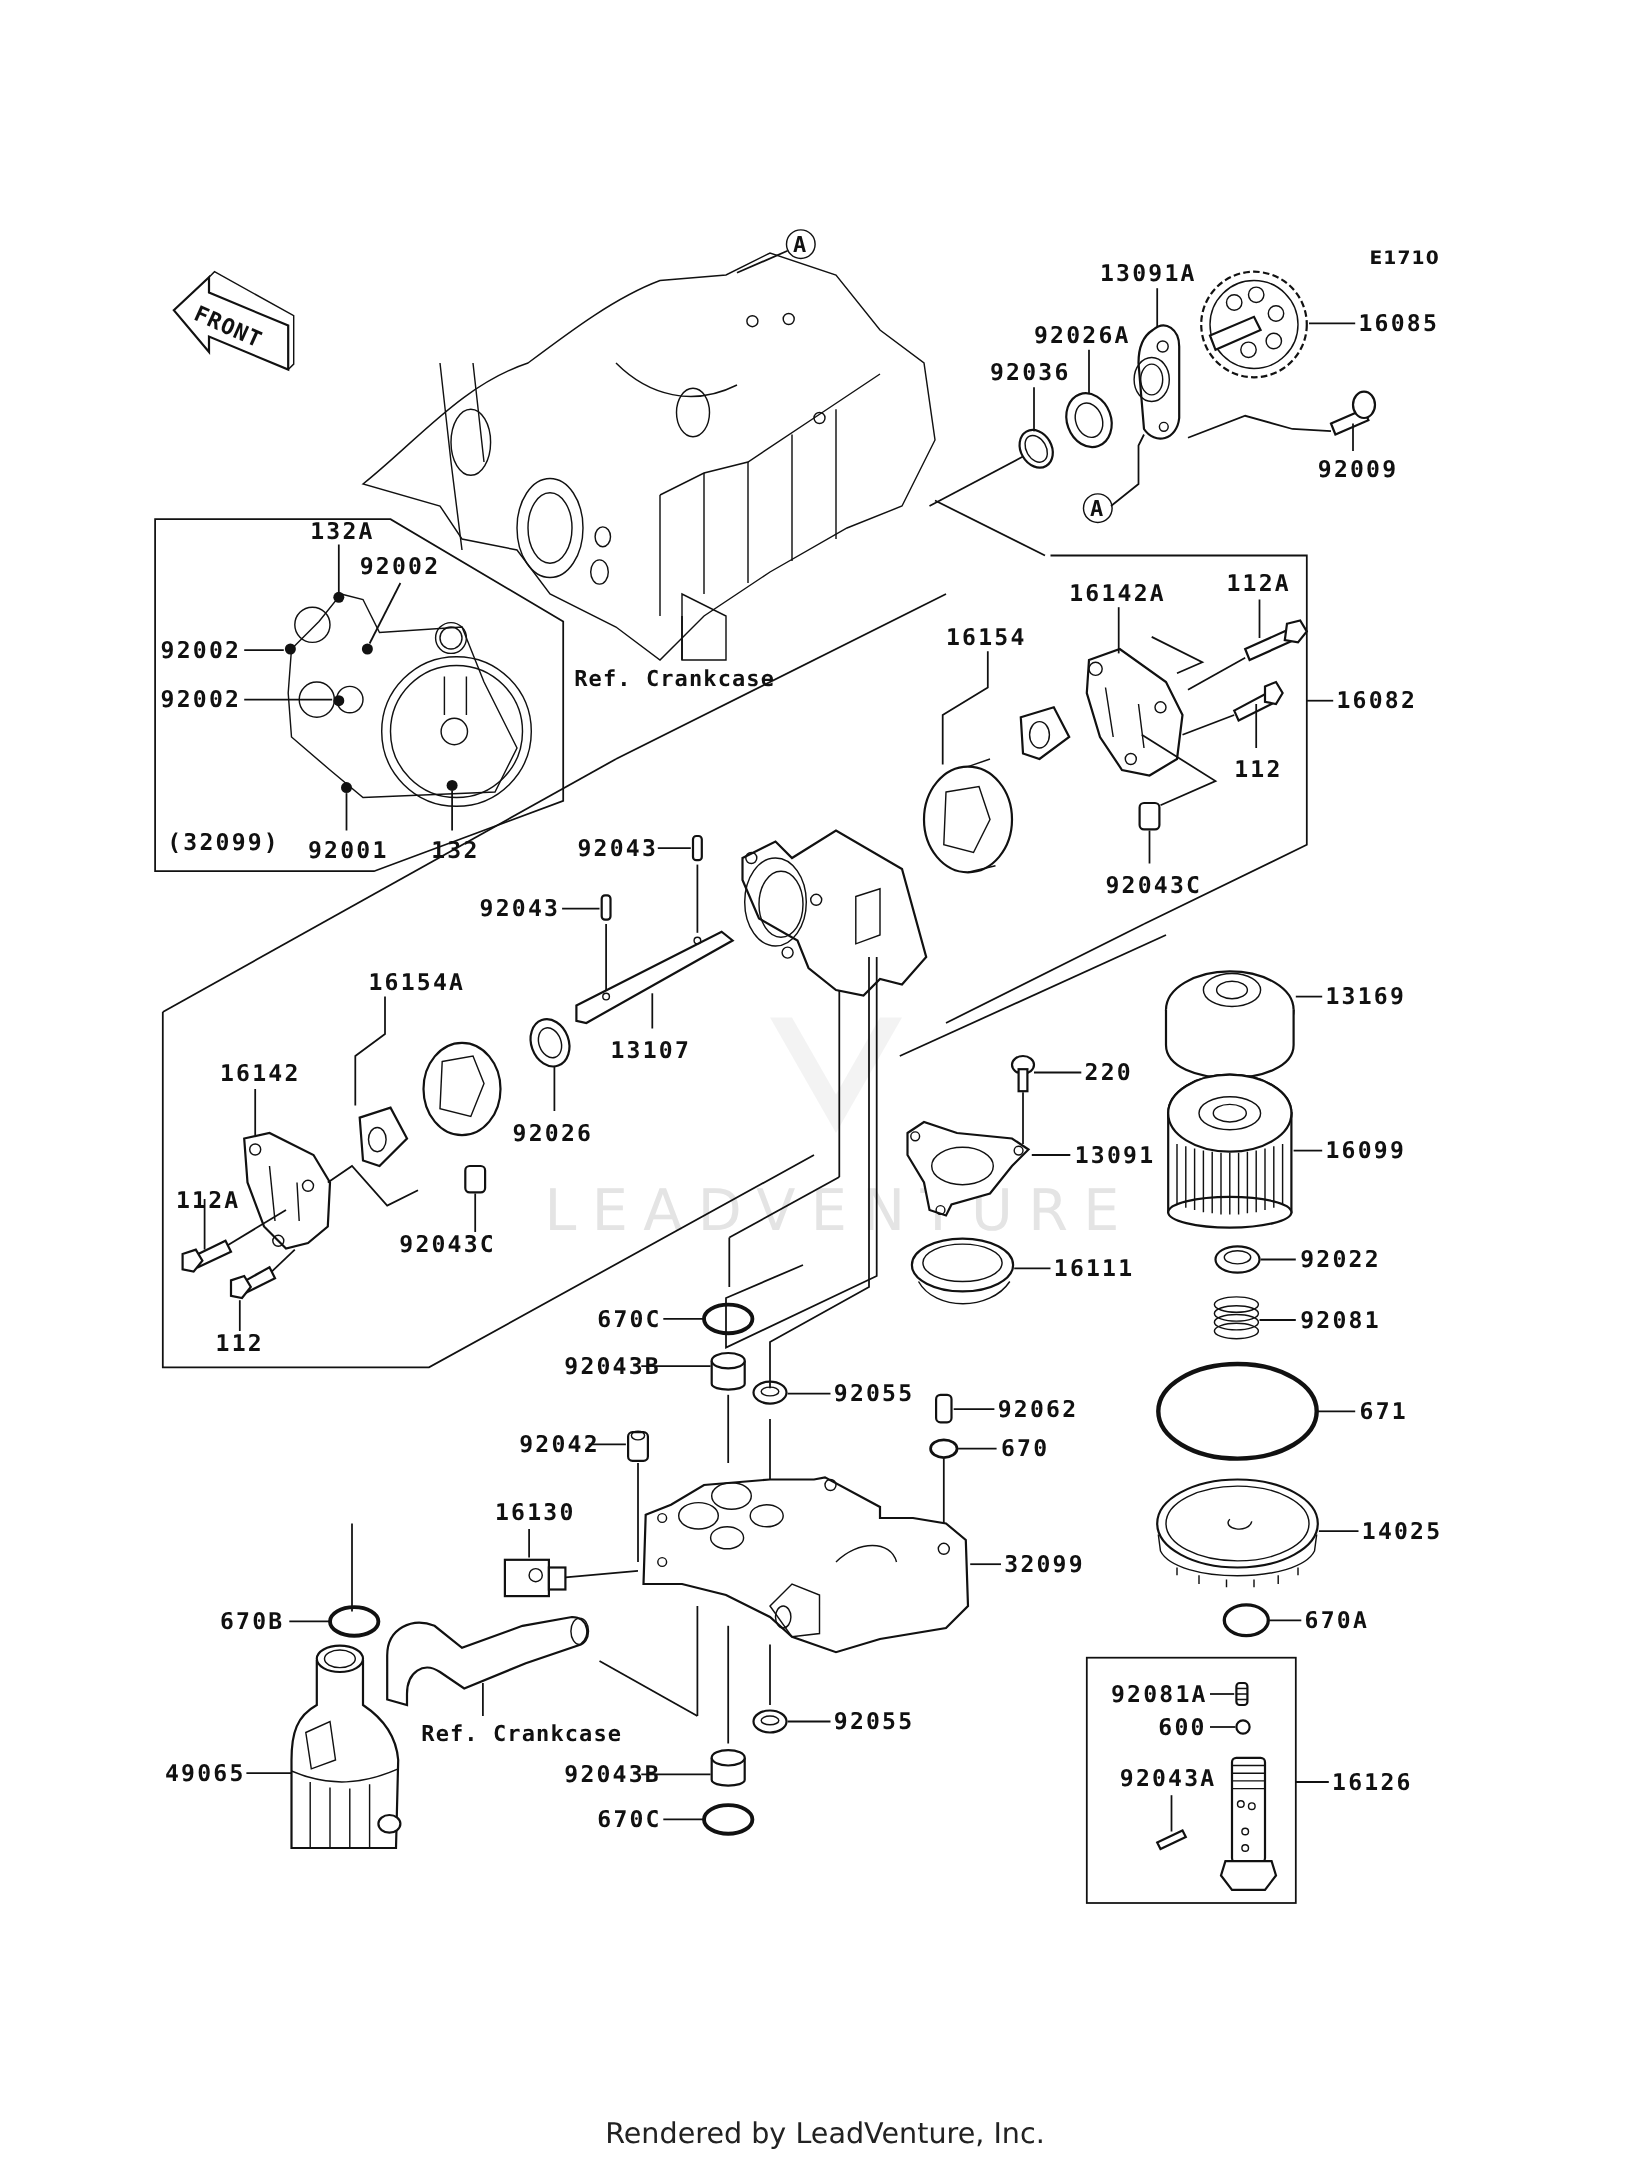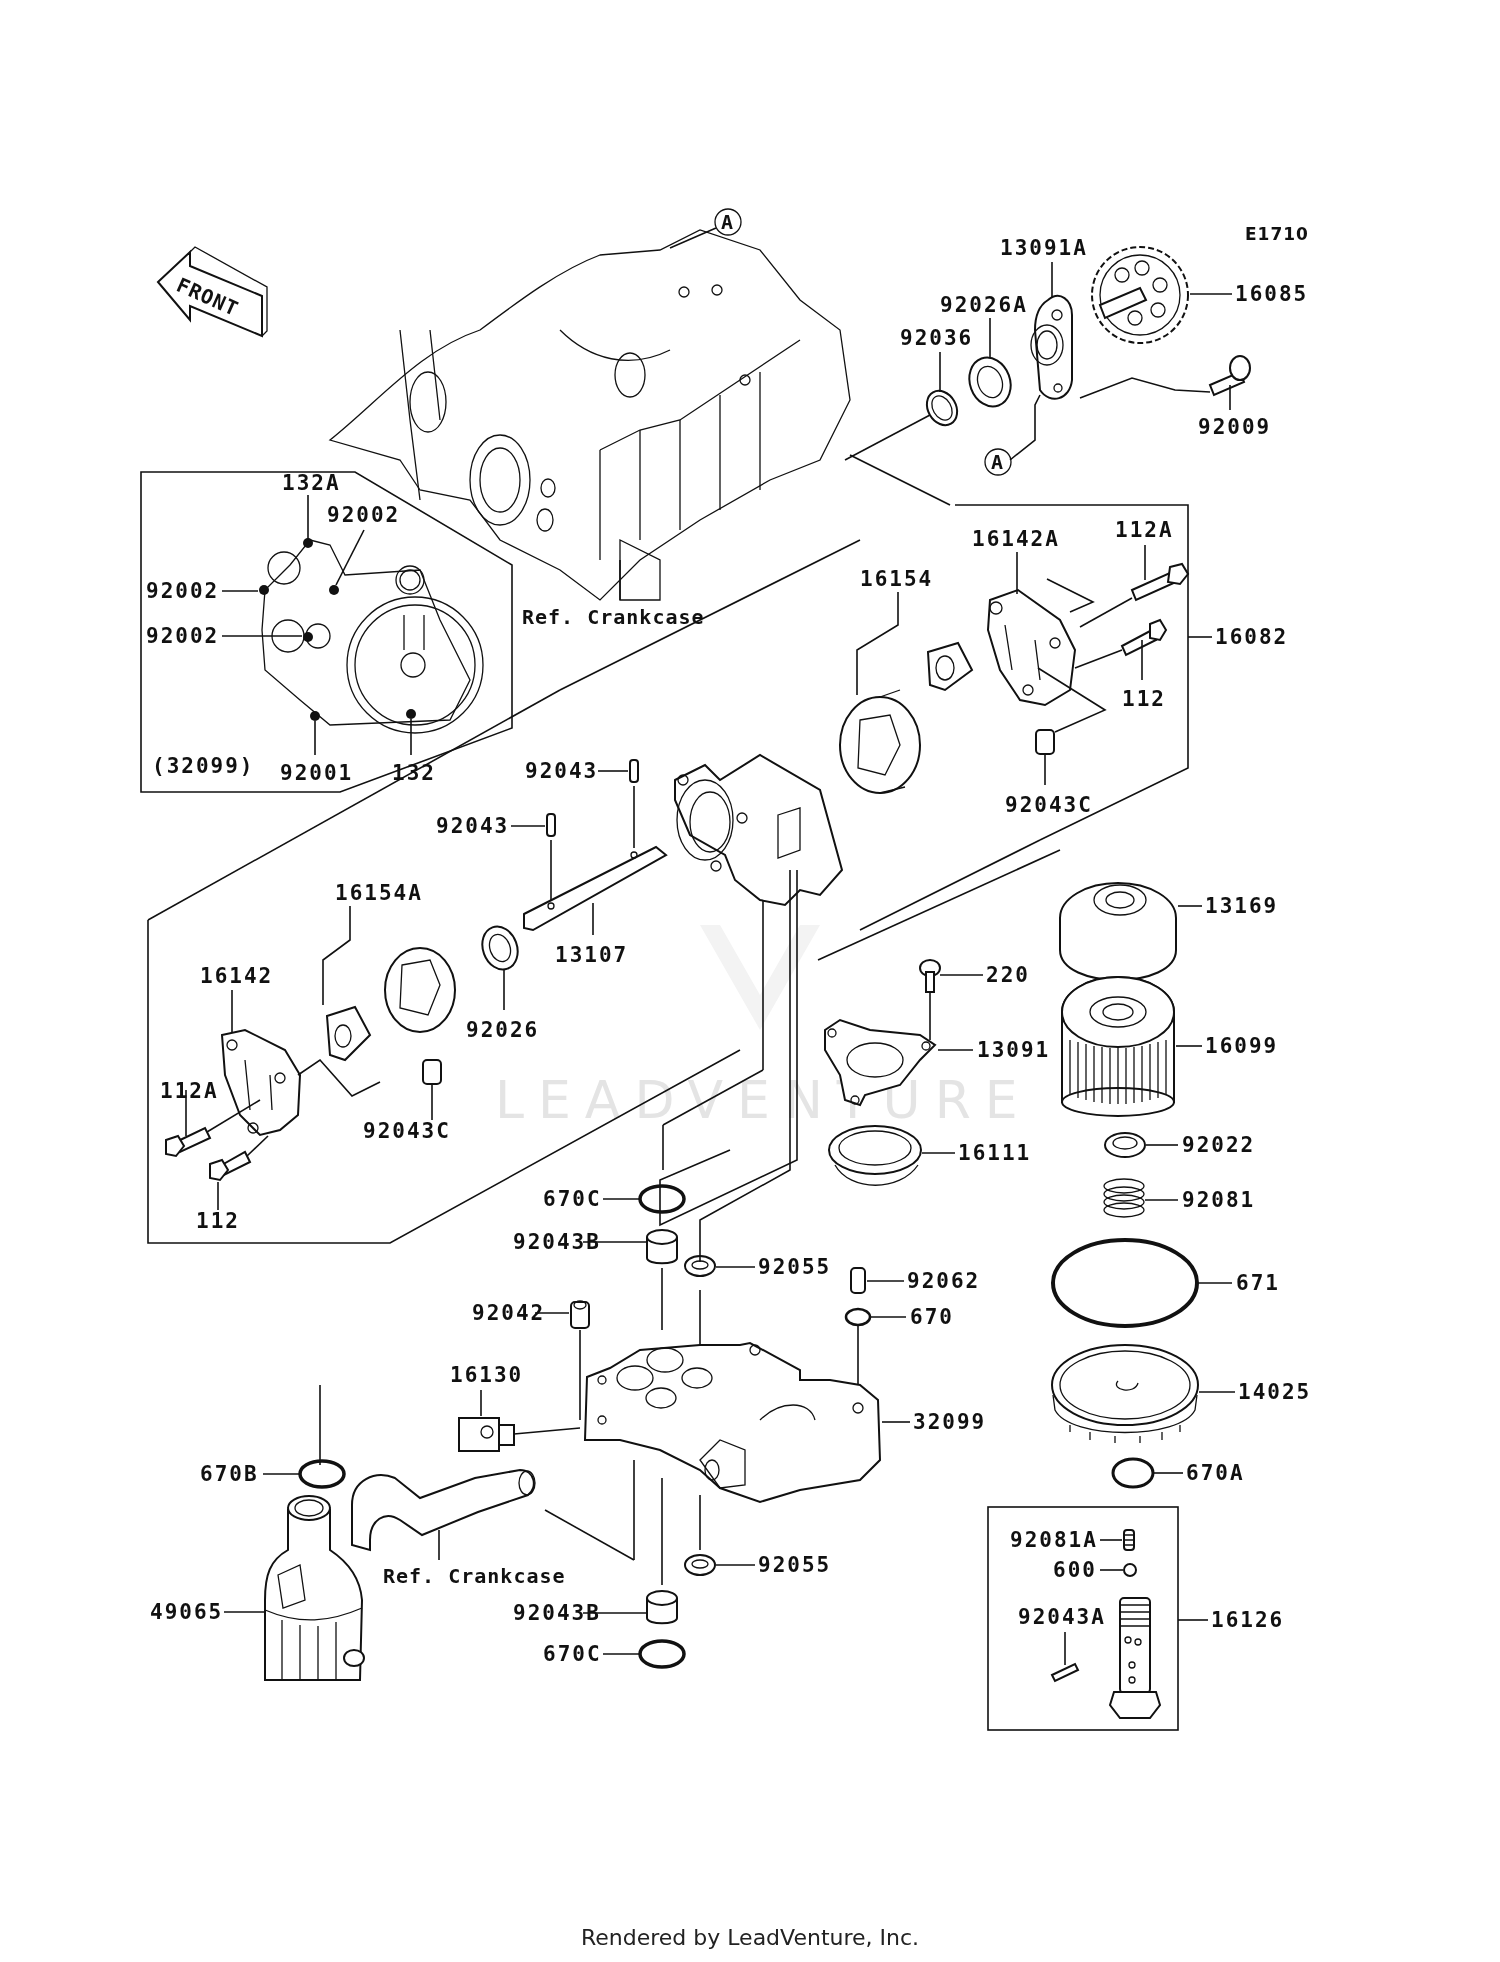--- a/index.html
+++ b/index.html
@@ -6,21 +6,21 @@
   body{width:1500px;height:1962px;position:relative;overflow:hidden;}
   svg{position:absolute;left:0;top:0;}
   .lbl{font-family:"DejaVu Sans Mono","Liberation Mono",monospace;font-weight:bold;font-size:21px;fill:#111;letter-spacing:2px;}
   .ref{font-family:"DejaVu Sans Mono","Liberation Mono",monospace;font-weight:bold;font-size:20px;fill:#111;letter-spacing:1px;}
   .code{font-family:"DejaVu Sans","Liberation Sans",sans-serif;font-weight:bold;font-size:17px;fill:#111;letter-spacing:1px;}
   .ln{stroke:#111;stroke-width:1.6;fill:none;}
   .part{stroke:#111;stroke-width:2;fill:#fff;}
   .thin{stroke:#111;stroke-width:1.3;fill:none;}
   .ring{stroke:#111;stroke-width:4;fill:none;}
   .wm{font-family:"DejaVu Sans","Liberation Sans",sans-serif;font-size:52px;fill:#e4e4e4;letter-spacing:14px;}
-  .footer{position:absolute;left:0;width:1500px;top:1925px;text-align:center;font-family:"DejaVu Sans","Liberation Sans",sans-serif;font-size:22px;color:#222;}
+  .footer{position:absolute;left:0;width:1500px;top:1925px;text-align:center;font-family:"DejaVu Sans","Liberation Sans",sans-serif;font-size:26px;color:#222;}
 </style>
 </head>
 <body>
 
 <svg width="1500" height="1962" viewBox="0 0 1500 1962">
 
   <text class="wm" x="495" y="1118">LEADVENTURE</text>
   <g opacity="0.35">
     <path d="M700 925 L760 1030 L820 925 L800 925 L760 995 L720 925 Z" fill="#ddd"></path>
     <path d="M735 880 C720 860 745 835 740 815 C765 840 775 870 760 895 Z" fill="#ddd"></path>

